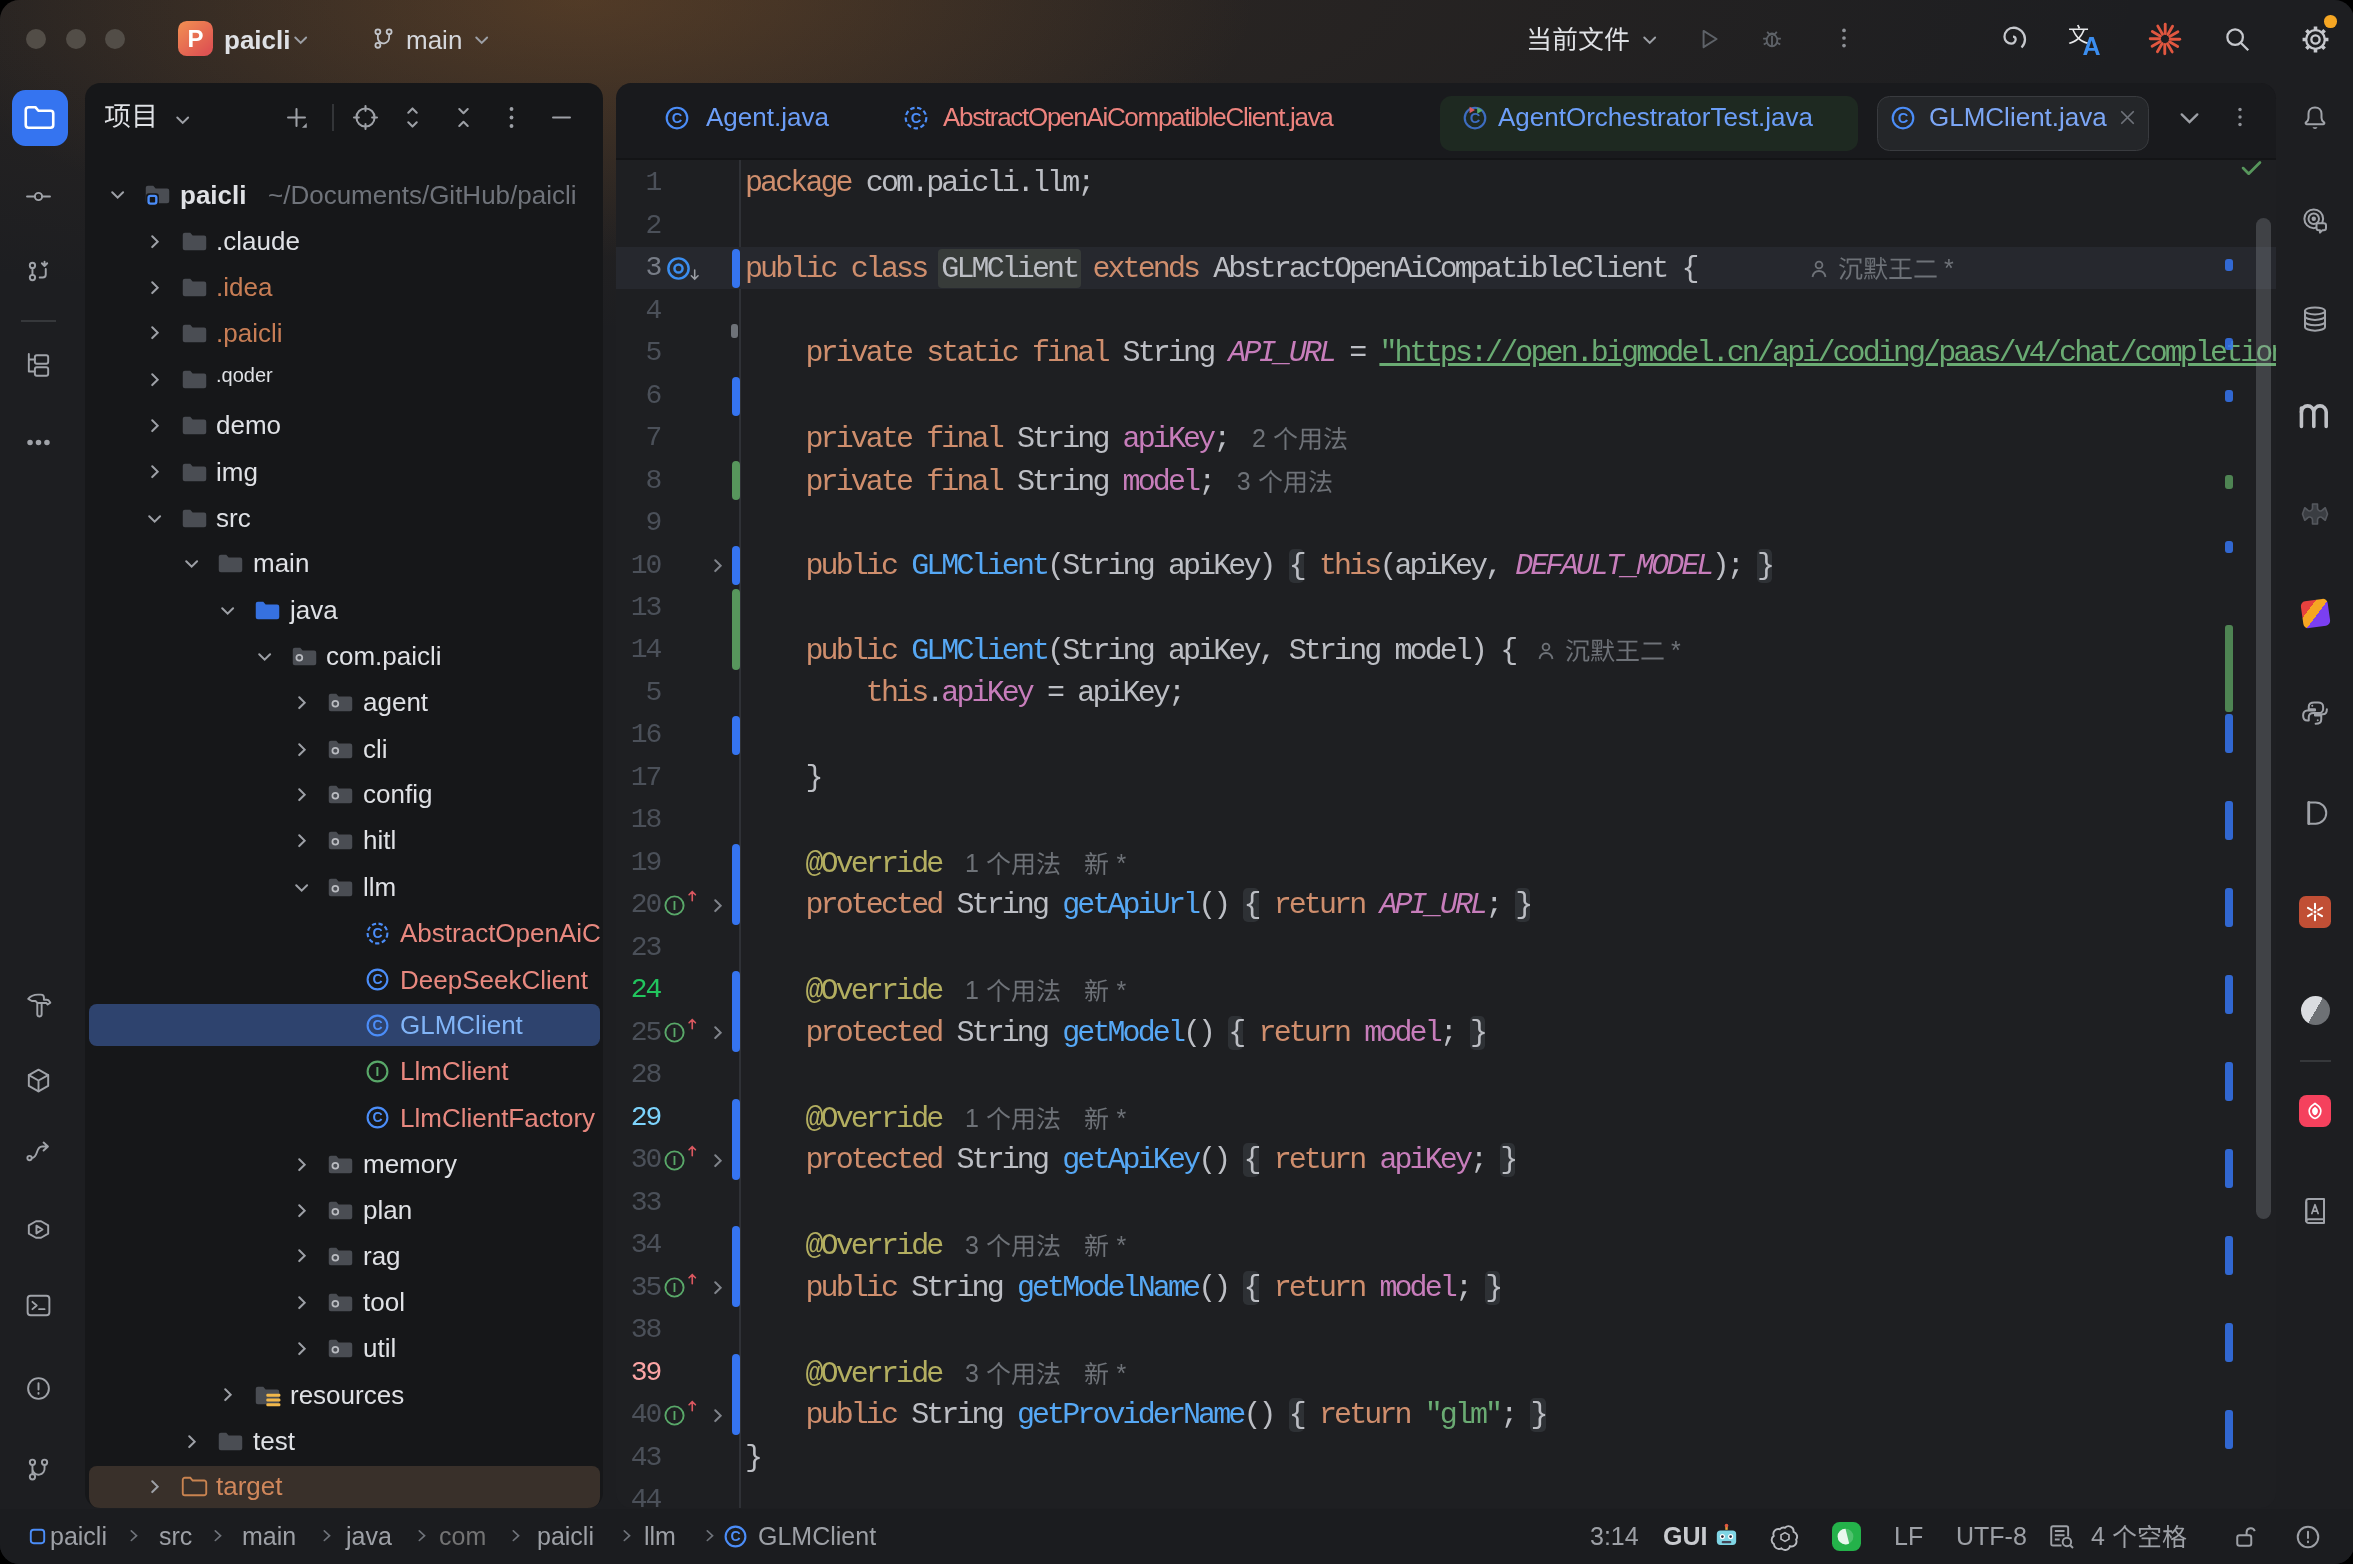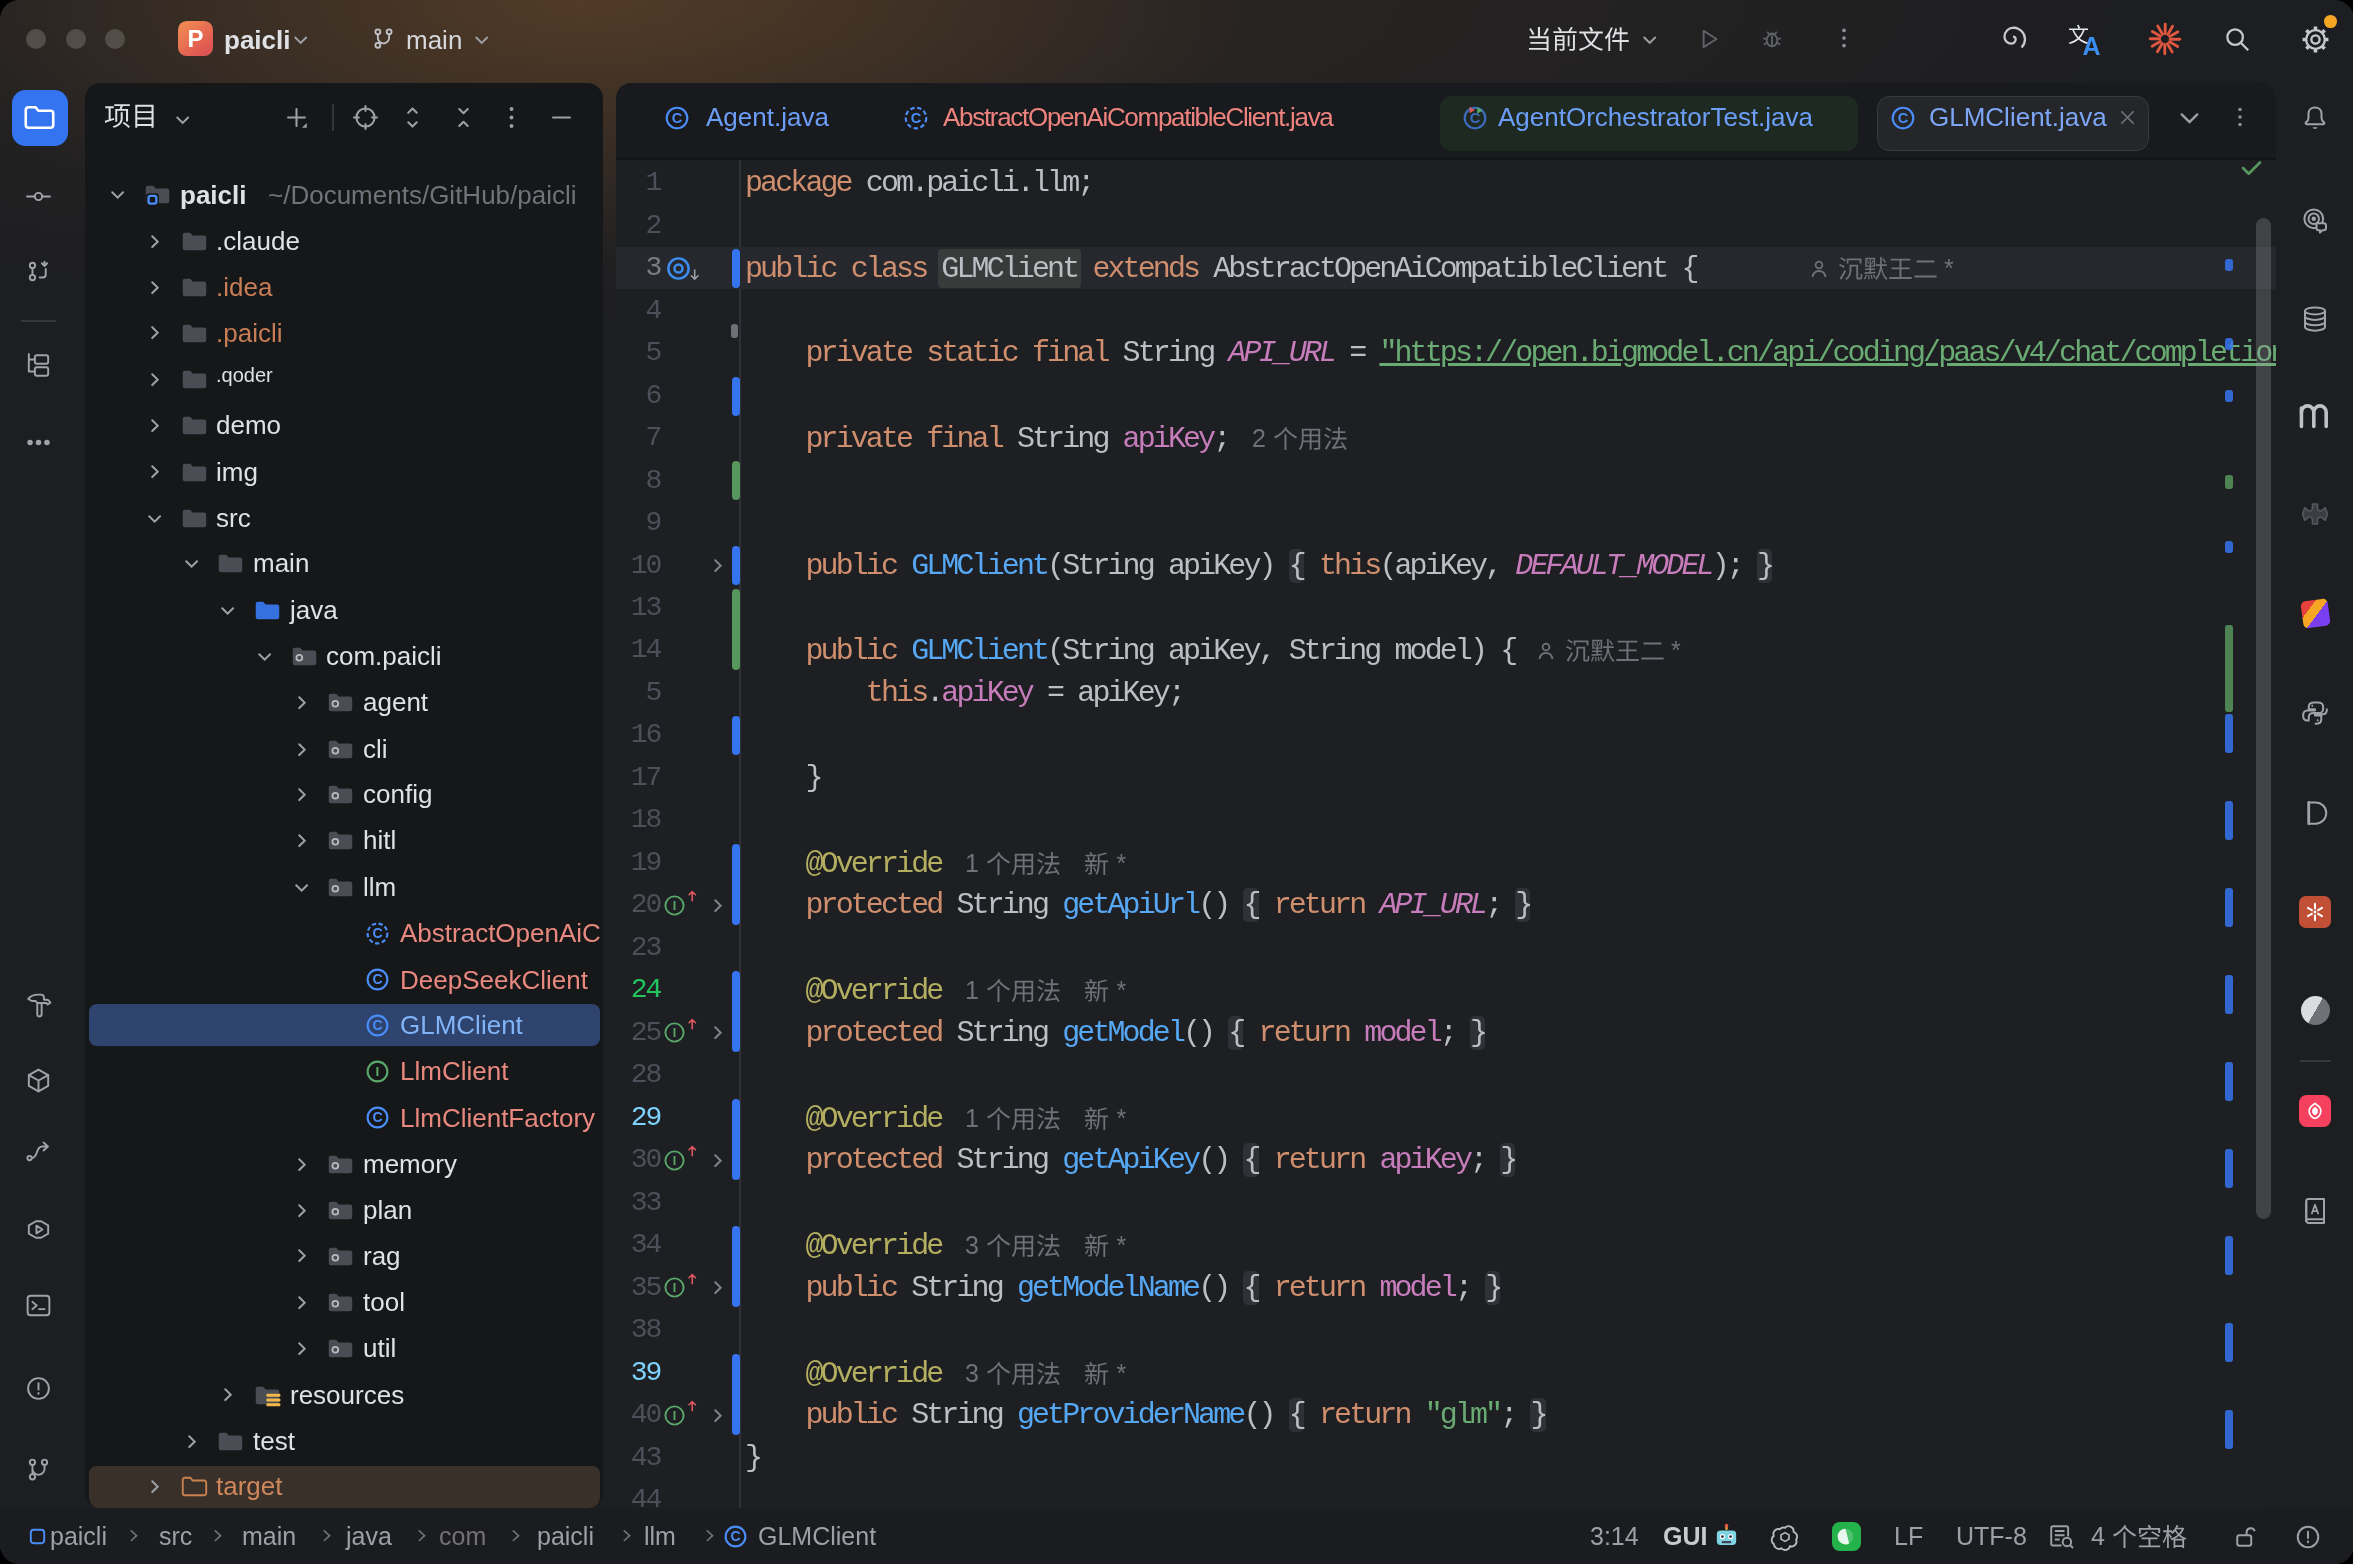--- a/index.html
+++ b/index.html
@@ -532,21 +532,21 @@
       <div class="ln" style="left:-13.5px;top:844px;color:#4B5059">23</div>
       <div class="ln" style="left:-13.5px;top:886px;color:#22c55e">24</div>
       <div class="ln" style="left:-13.5px;top:929px;color:#4B5059">25</div>
       <div class="ln" style="left:-13.5px;top:971px;color:#4B5059">28</div>
       <div class="ln" style="left:-13.5px;top:1014px;color:#7dd3fc">29</div>
       <div class="ln" style="left:-13.5px;top:1056px;color:#4B5059">30</div>
       <div class="ln" style="left:-13.5px;top:1099px;color:#4B5059">33</div>
       <div class="ln" style="left:-13.5px;top:1141px;color:#4B5059">34</div>
       <div class="ln" style="left:-13.5px;top:1184px;color:#4B5059">35</div>
       <div class="ln" style="left:-13.5px;top:1226px;color:#4B5059">38</div>
-      <div class="ln" style="left:-13.5px;top:1269px;color:#7dd3fc">39</div>
+      <div class="ln" style="left:-13.5px;top:1269px;color:#fca5a5">39</div>
       <div class="ln" style="left:-13.5px;top:1311px;color:#4B5059">40</div>
       <div class="ln" style="left:-13.5px;top:1354px;color:#4B5059">43</div>
       <div class="ln" style="left:-13.5px;top:1396px;color:#4B5059">44</div>
       <div class="vcs" style="left:116px;top:166px;height:39px;background:#3574F0"></div>
       <div class="vcs" style="left:116px;top:294px;height:39px;background:#3574F0"></div>
       <div class="vcs" style="left:116px;top:378px;height:39px;background:#57965C"></div>
       <div class="vcs" style="left:116px;top:463px;height:39px;background:#3574F0"></div>
       <div class="vcs" style="left:116px;top:506px;height:81px;background:#57965C"></div>
       <div class="vcs" style="left:116px;top:633px;height:39px;background:#3574F0"></div>
       <div class="vcs" style="left:116px;top:761px;height:81px;background:#3574F0"></div>
@@ -623,20 +623,27 @@
             <use href="#c10" fill="currentColor"></use>
           </svg><svg class="ck" style="width:25px;height:25px;vertical-align:-3.9px" viewBox="0 -880 1000 1000">
             <use href="#c11" fill="currentColor"></use>
           </svg><svg class="ck" style="width:25px;height:25px;vertical-align:-3.9px" viewBox="0 -880 1000 1000">
             <use href="#c12" fill="currentColor"></use>
           </svg><svg class="ck" style="width:25px;height:25px;vertical-align:-3.9px" viewBox="0 -880 1000 1000">
             <use href="#c13" fill="currentColor"></use>
           </svg><span style="margin-left:5.8px">*</span></span></div>
       <div class="cl" style="left:129px;top:249px">    <span class="k">private</span> <span class="k">static</span> <span class="k">final</span> String <span class="c">API_URL</span> = <span class="s" style="text-decoration:underline">"https://open.bigmodel.cn/api/coding/paas/v4/chat/completions</span></div>
       <div class="cl" style="left:129px;top:334px">    <span class="k">private</span> <span class="k">final</span> String <span class="f">apiKey</span>;<span class="hint">  2 <svg class="ck" style="width:25px;height:25px;vertical-align:-3.9px" viewBox="0 -880 1000 1000">
+            <use href="#c6" fill="currentColor"></use>
+          </svg><svg class="ck" style="width:25px;height:25px;vertical-align:-3.9px" viewBox="0 -880 1000 1000">
+            <use href="#c7" fill="currentColor"></use>
+          </svg><svg class="ck" style="width:25px;height:25px;vertical-align:-3.9px" viewBox="0 -880 1000 1000">
+            <use href="#c8" fill="currentColor"></use>
+          </svg></span></div>
+      <div class="cl" style="left:129px;top:377px">    <span class="k">private</span> <span class="k">final</span> String <span class="f">model</span>;<span class="hint">  3 <svg class="ck" style="width:25px;height:25px;vertical-align:-3.9px" viewBox="0 -880 1000 1000">
             <use href="#c6" fill="currentColor"></use>
           </svg><svg class="ck" style="width:25px;height:25px;vertical-align:-3.9px" viewBox="0 -880 1000 1000">
             <use href="#c7" fill="currentColor"></use>
           </svg><svg class="ck" style="width:25px;height:25px;vertical-align:-3.9px" viewBox="0 -880 1000 1000">
             <use href="#c8" fill="currentColor"></use>
           </svg></span></div>
       <div class="cl" style="left:129px;top:462px">    <span class="k">public</span> <span class="m">GLMClient</span>(String apiKey) <span class="fold">{</span> <span class="k">this</span>(apiKey, <span class="c">DEFAULT_MODEL</span>); <span class="fold">}</span></div>
       <div class="cl" style="left:129px;top:546px">    <span class="k">public</span> <span class="m">GLMClient</span>(String apiKey, String model) {<span class="hint" style="margin-left:0"><svg style="width:24px;height:24px;vertical-align:-3.9px;margin:0 7.7px 0 18.3px" viewBox="0 0 24 24" fill="none" stroke="#6E7278" stroke-width="1.8">
             <circle cx="12" cy="8" r="3.4"></circle>
             <path d="M5.5 20c.7-4 3.2-6 6.5-6s5.8 2 6.5 6"></path>

